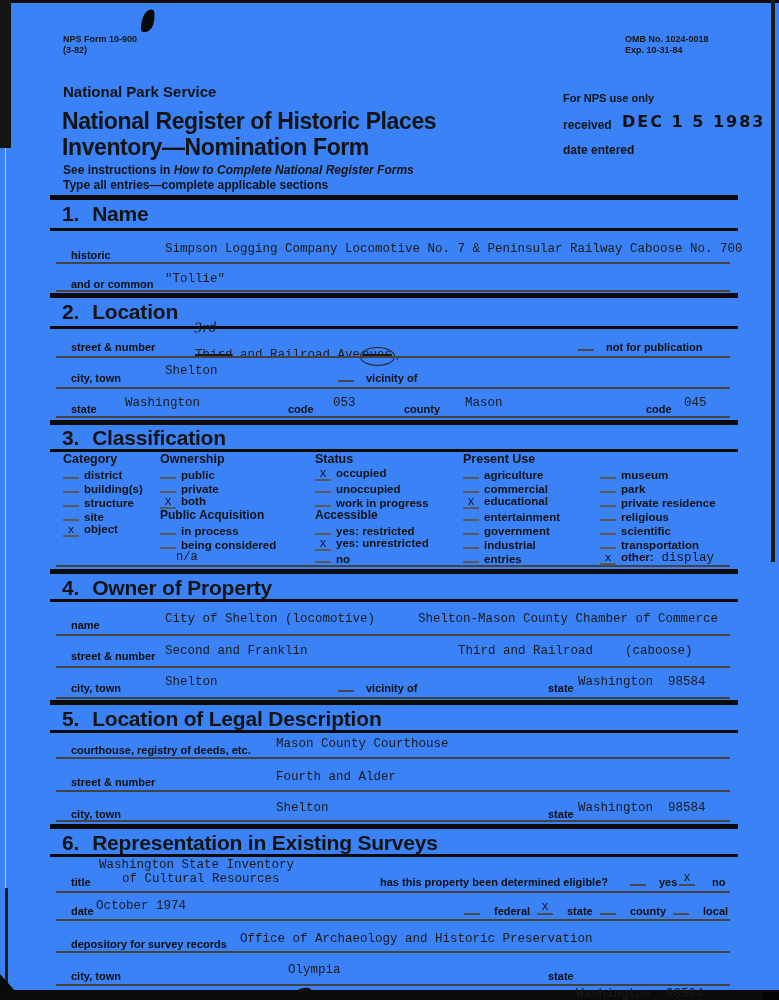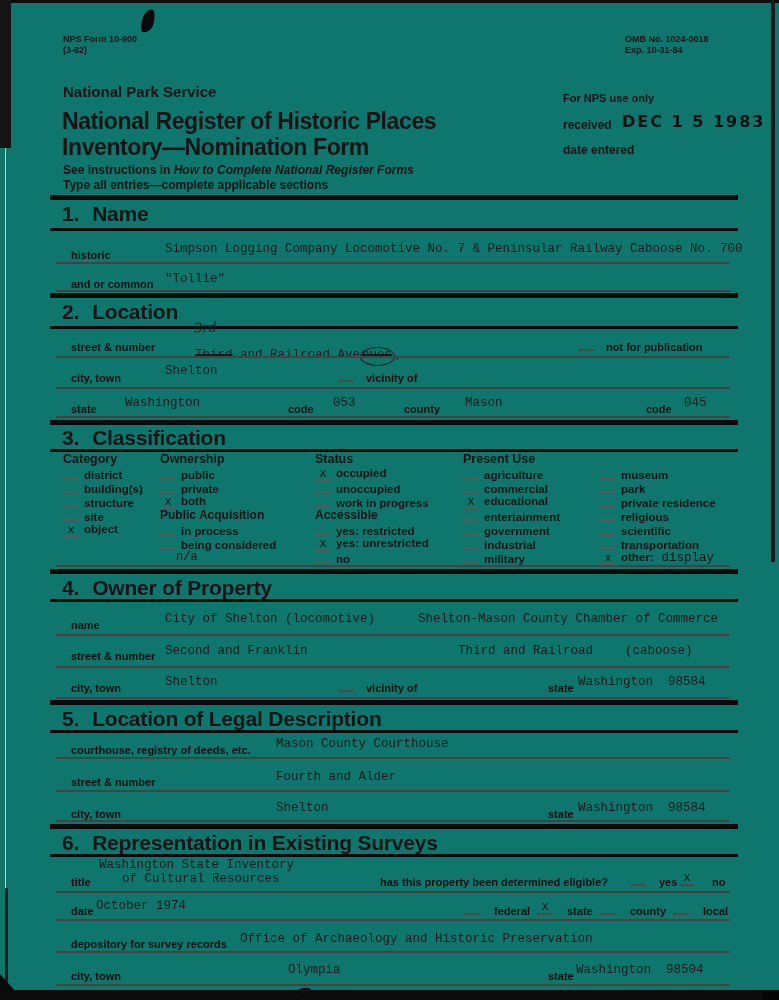--- a/index.html
+++ b/index.html
@@ -1,16 +1,16 @@
 <!DOCTYPE html>
 <html><head>
 <meta charset="utf-8">
 <style>
   html,body{margin:0;padding:0;background:#2a2a2a;}
-  #page{position:relative;width:779px;height:1000px;background:#0f766e;overflow:hidden;
+  #page{position:relative;width:779px;height:1000px;background:#3b82f6;overflow:hidden;
         font-family:"Liberation Sans",sans-serif;color:#141414;}
   
   .edge-top{position:absolute;left:0;top:0;width:779px;height:3px;background:#0c0c0c;}
   .edge-bottom{position:absolute;left:0;top:990px;width:779px;height:10px;background:#0b0b0b;}
   .edge-left-top{position:absolute;left:0;top:0;width:11px;height:148px;background:#151515;}
   .edge-left-faint{position:absolute;left:5px;top:0;width:1px;height:1000px;background:#c9c9c2;}
   .edge-left-bottom{position:absolute;left:5px;top:888px;width:3px;height:112px;background:#1c1c1c;}
   .edge-right-line{position:absolute;left:771px;top:0;width:4px;height:562px;background:#1b1b1b;}
   .corner-tri{position:absolute;left:0;top:974px;width:16px;height:18px;background:#0a0a0a;
               clip-path:polygon(0 0,0 100%,100% 100%);}
@@ -178,21 +178,21 @@
   </div>
 
   <div class="cbcol" style="left:463px;">
     <div class="col-h">Present Use</div>
     <div class="cbrow"><span class="blank"></span><span>agriculture</span></div>
     <div class="cbrow"><span class="blank"></span><span>commercial</span></div>
     <div class="cbrow"><span class="blank">X</span><span>educational</span></div>
     <div class="cbrow"><span class="blank"></span><span>entertainment</span></div>
     <div class="cbrow"><span class="blank"></span><span>government</span></div>
     <div class="cbrow"><span class="blank"></span><span>industrial</span></div>
-    <div class="cbrow"><span class="blank"></span><span>military</span></div>
+    <div class="cbrow"><span class="blank"></span><span>entries</span></div>
   </div>
 
   <div class="cbcol" style="left:600px;">
     <div class="col-h"></div>
     <div class="cbrow"><span class="blank"></span><span>museum</span></div>
     <div class="cbrow"><span class="blank"></span><span>park</span></div>
     <div class="cbrow"><span class="blank"></span><span>private residence</span></div>
     <div class="cbrow"><span class="blank"></span><span>religious</span></div>
     <div class="cbrow"><span class="blank"></span><span>scientific</span></div>
     <div class="cbrow"><span class="blank"></span><span>transportation</span></div>
@@ -277,16 +277,16 @@
   <div class="lbl" style="left:695px;top:905px;">local</div>
   <div class="rule" style="top:919px;"></div>
 
   <div class="val" style="left:240px;top:932px;">Office of Archaeology and Historic Preservation</div>
   <div class="lbl" style="left:63px;top:938px;">depository for survey records</div>
   <div class="rule" style="top:951px;"></div>
 
   <div class="val" style="left:240px;top:963px;margin-left:48px;">Olympia</div>
   <div class="lbl" style="left:63px;top:970px;">city, town</div>
   <div class="lbl" style="left:540px;top:970px;">state</div>
-  <div class="val" style="left:576px;top:963px;">Washington  98504</div>
+  <div class="val" style="left:576px;top:987px;">Washington  98504</div>
   <div class="rule" style="top:984px;"></div>
 
 </div>
 
 </body></html>

